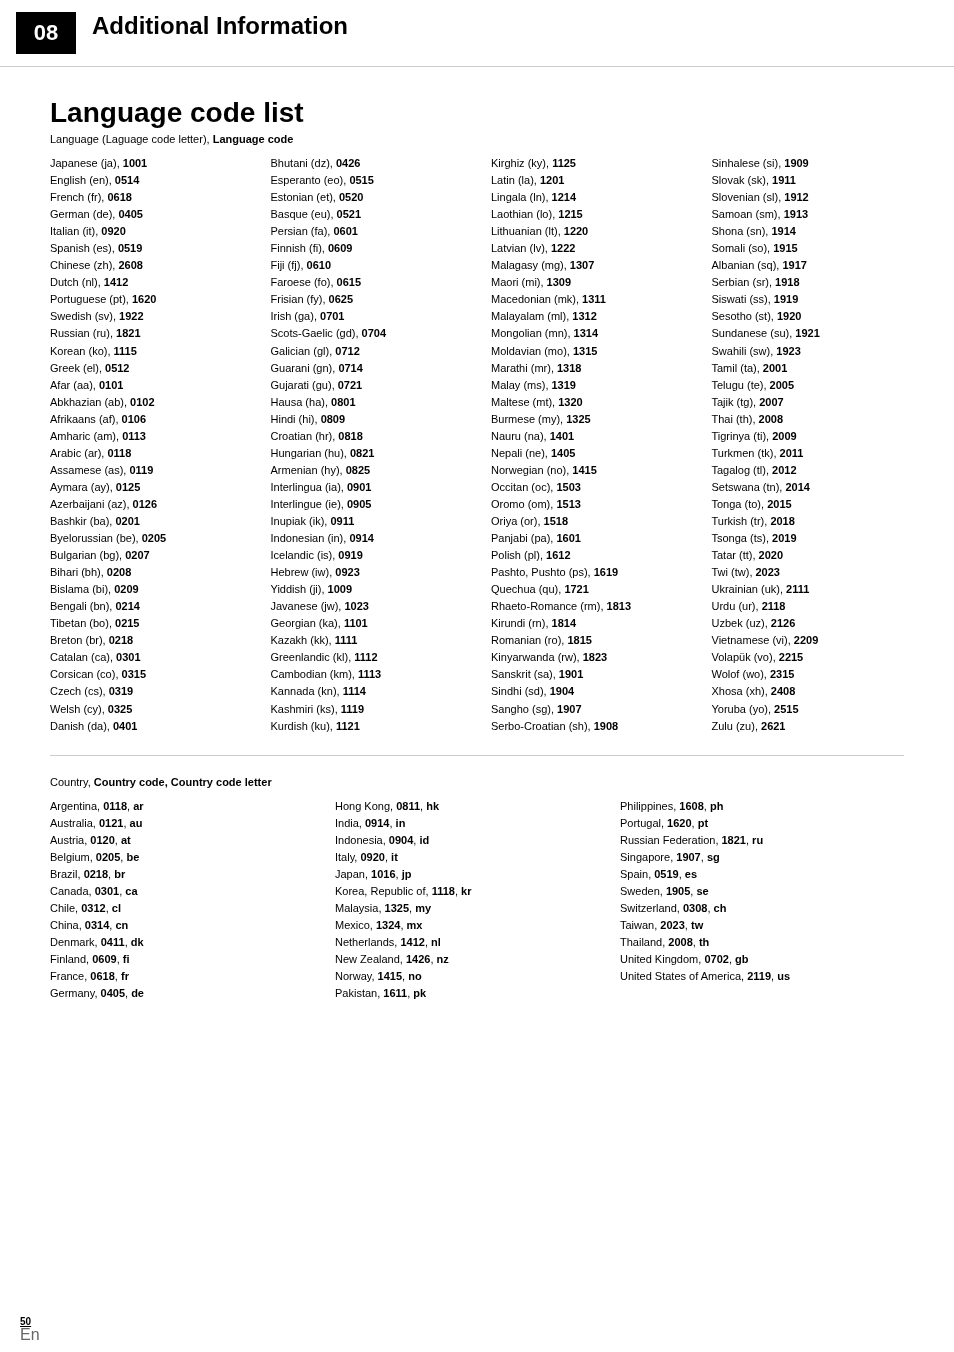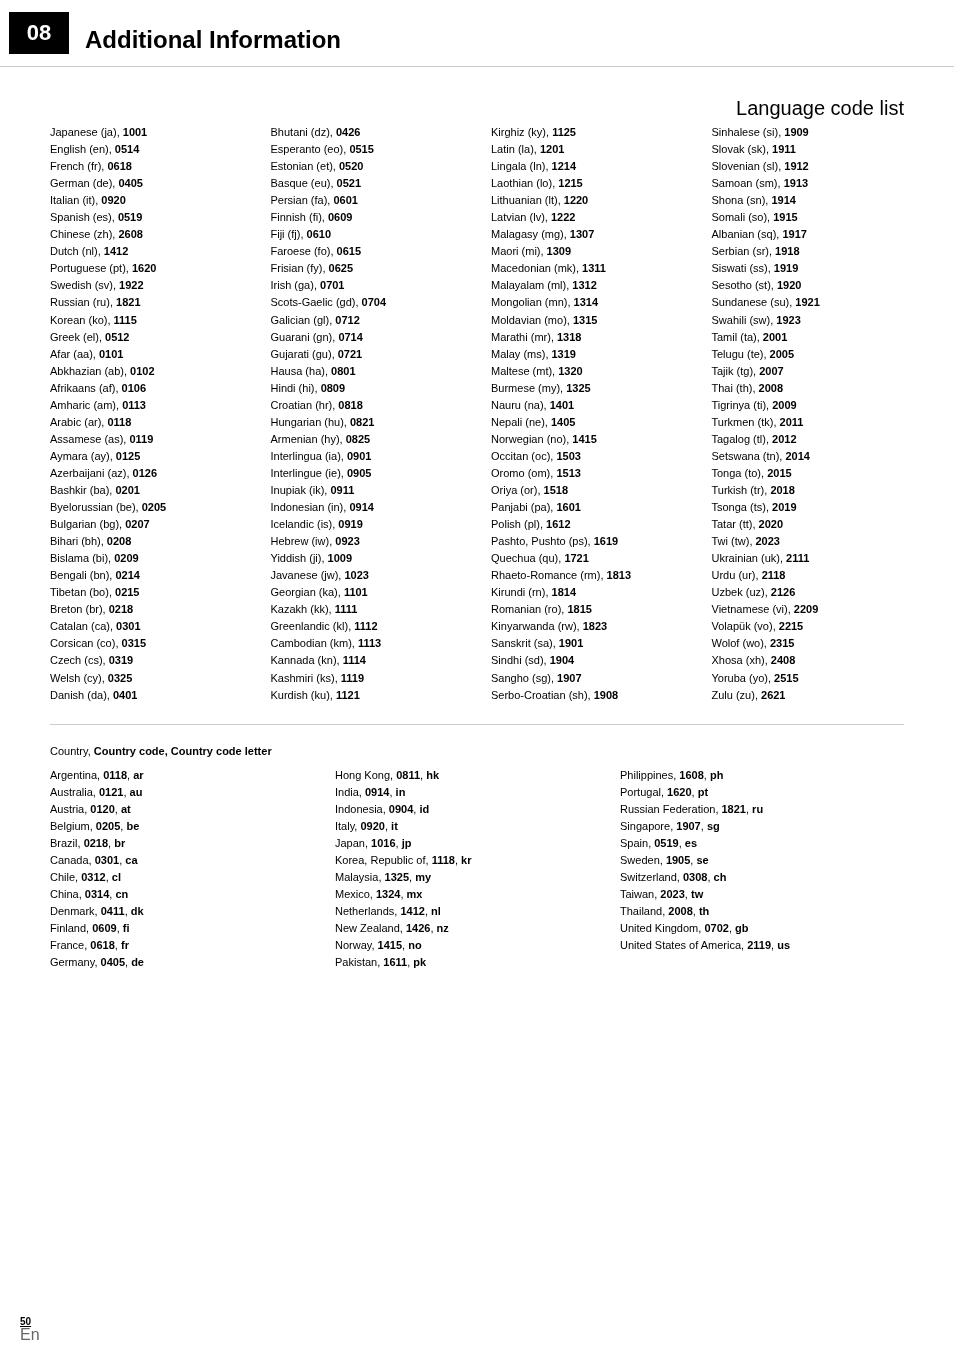--- a/index.html
+++ b/index.html
@@ -9,23 +9,23 @@
       font-size: 11px;
       color: #000;
       width: 954px;
       min-height: 1352px;
       padding: 0;
     }
 
     
     .page-header {
       display: flex;
-      align-items: flex-end;
+      align-items: flex-start;
       border-bottom: 1px solid #ccc;
-      padding: 12px 20px 12px 9px;
+      padding: 12px 20px 12px 16px;
       margin-bottom: 20px;
     }
     .chapter-number {
       background: #000;
       color: #fff;
       font-size: 22px;
       font-weight: bold;
       padding: 8px 16px;
       margin-right: 16px;
       min-width: 60px;
@@ -37,25 +37,24 @@
       color: #000;
     }
 
     
     .content {
       padding: 0 50px;
     }
 
     
     .section-title {
-      font-size: 20px;
-      font-weight: normal;
+      font-size: 28px;
+      font-weight: bold;
       margin-bottom: 4px;
       margin-top: 30px;
-      text-align: right;
     }
     .section-subtitle {
       font-size: 11px;
       color: #000;
       margin-bottom: 10px;
     }
     .section-subtitle strong {
       font-weight: bold;
     }
 
@@ -111,20 +110,23 @@
 
 <div class="page-header">
   <div class="chapter-number">08</div>
   <div class="page-title">Additional Information</div>
 </div>
 
 <div class="content">
 
   <div class="section">
     <div class="section-title">Language code list</div>
+    <div class="section-subtitle">
+      <span>Language (Laguage code letter), </span><strong>Language code</strong>
+    </div>
     <div class="list-grid" id="language-grid">
     <div>
           <div class="list-item">Japanese (ja), <strong>1001</strong></div>
           <div class="list-item">English (en), <strong>0514</strong></div>
           <div class="list-item">French (fr), <strong>0618</strong></div>
           <div class="list-item">German (de), <strong>0405</strong></div>
           <div class="list-item">Italian (it), <strong>0920</strong></div>
           <div class="list-item">Spanish (es), <strong>0519</strong></div>
           <div class="list-item">Chinese (zh), <strong>2608</strong></div>
           <div class="list-item">Dutch (nl), <strong>1412</strong></div>

